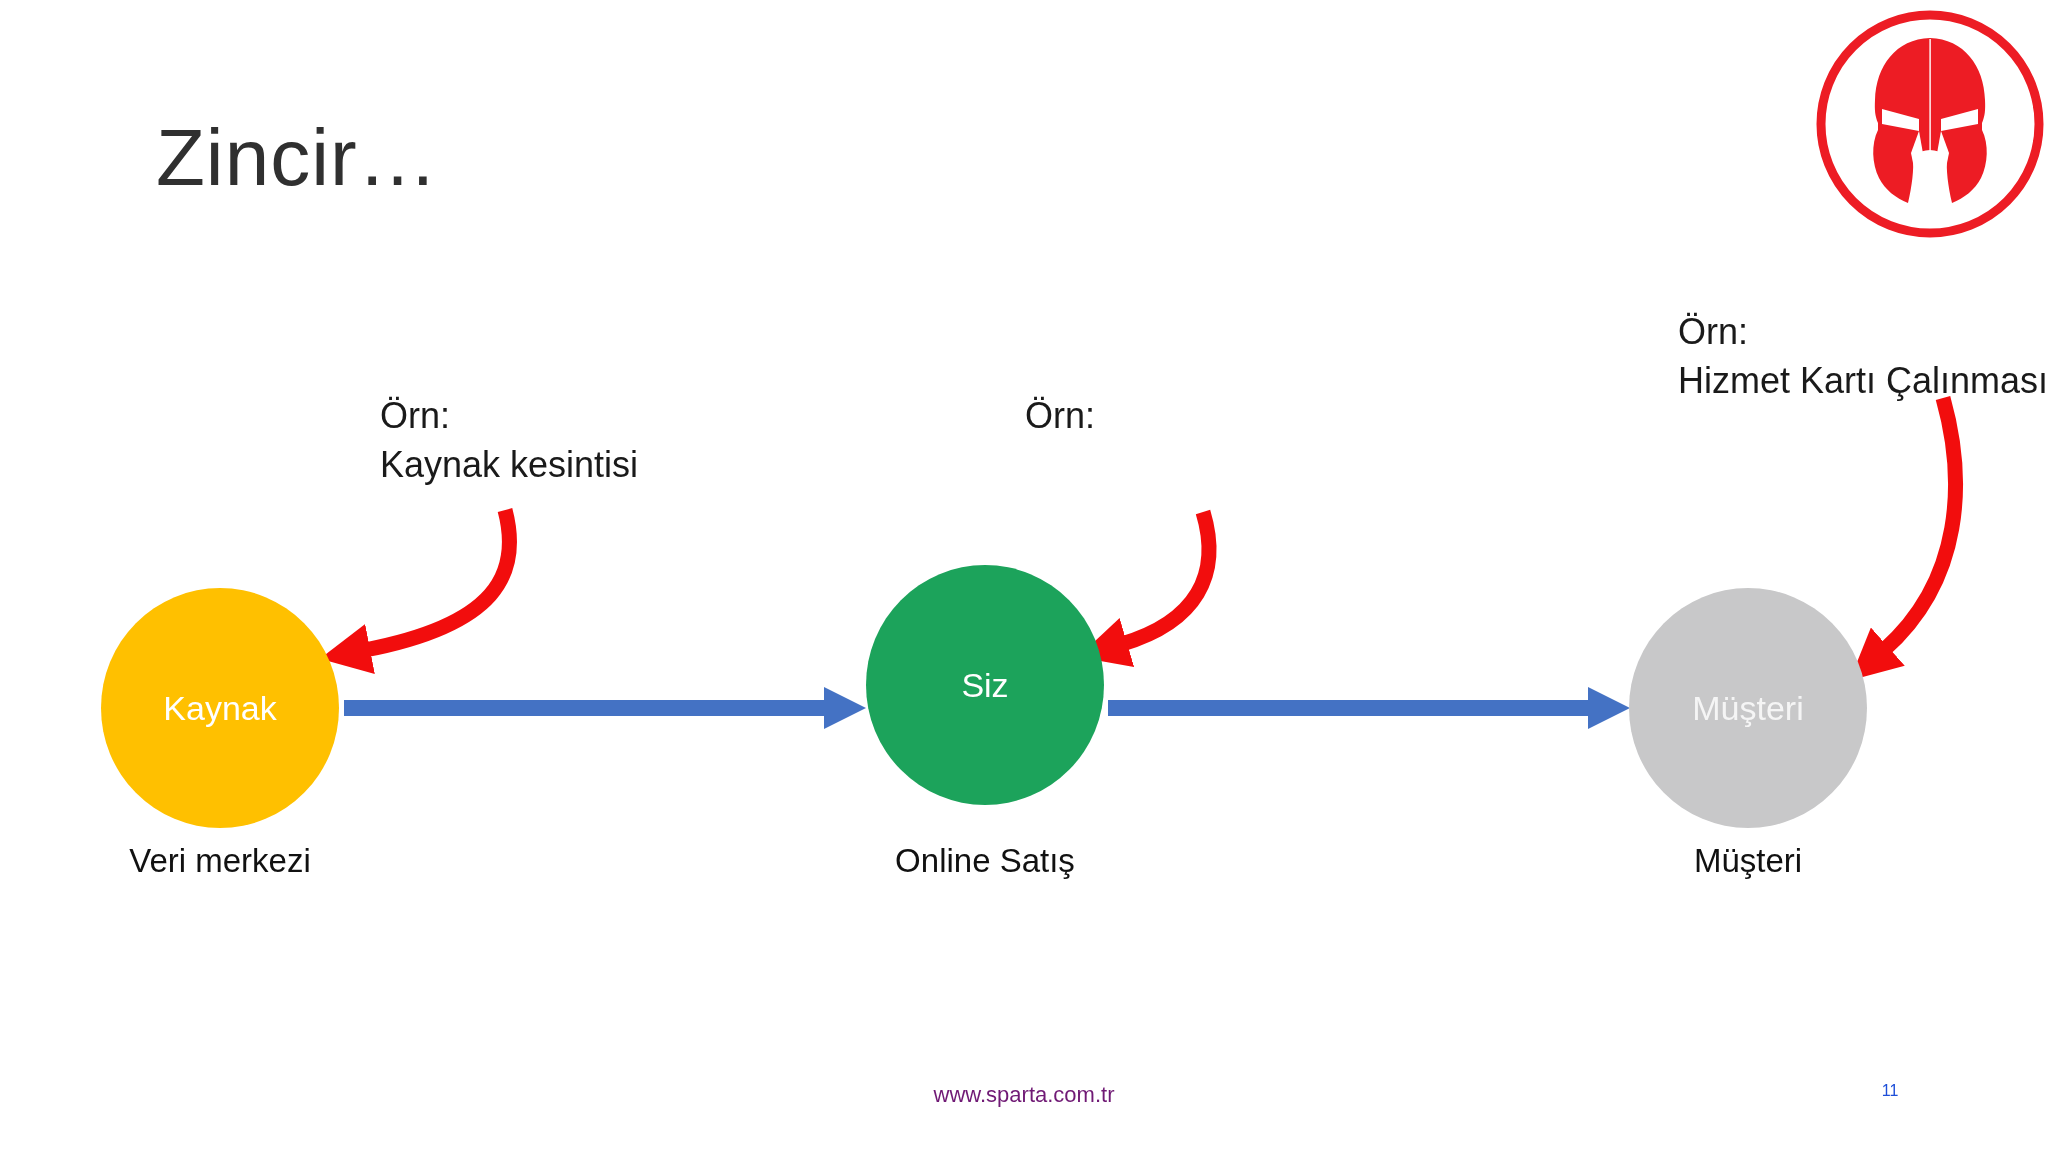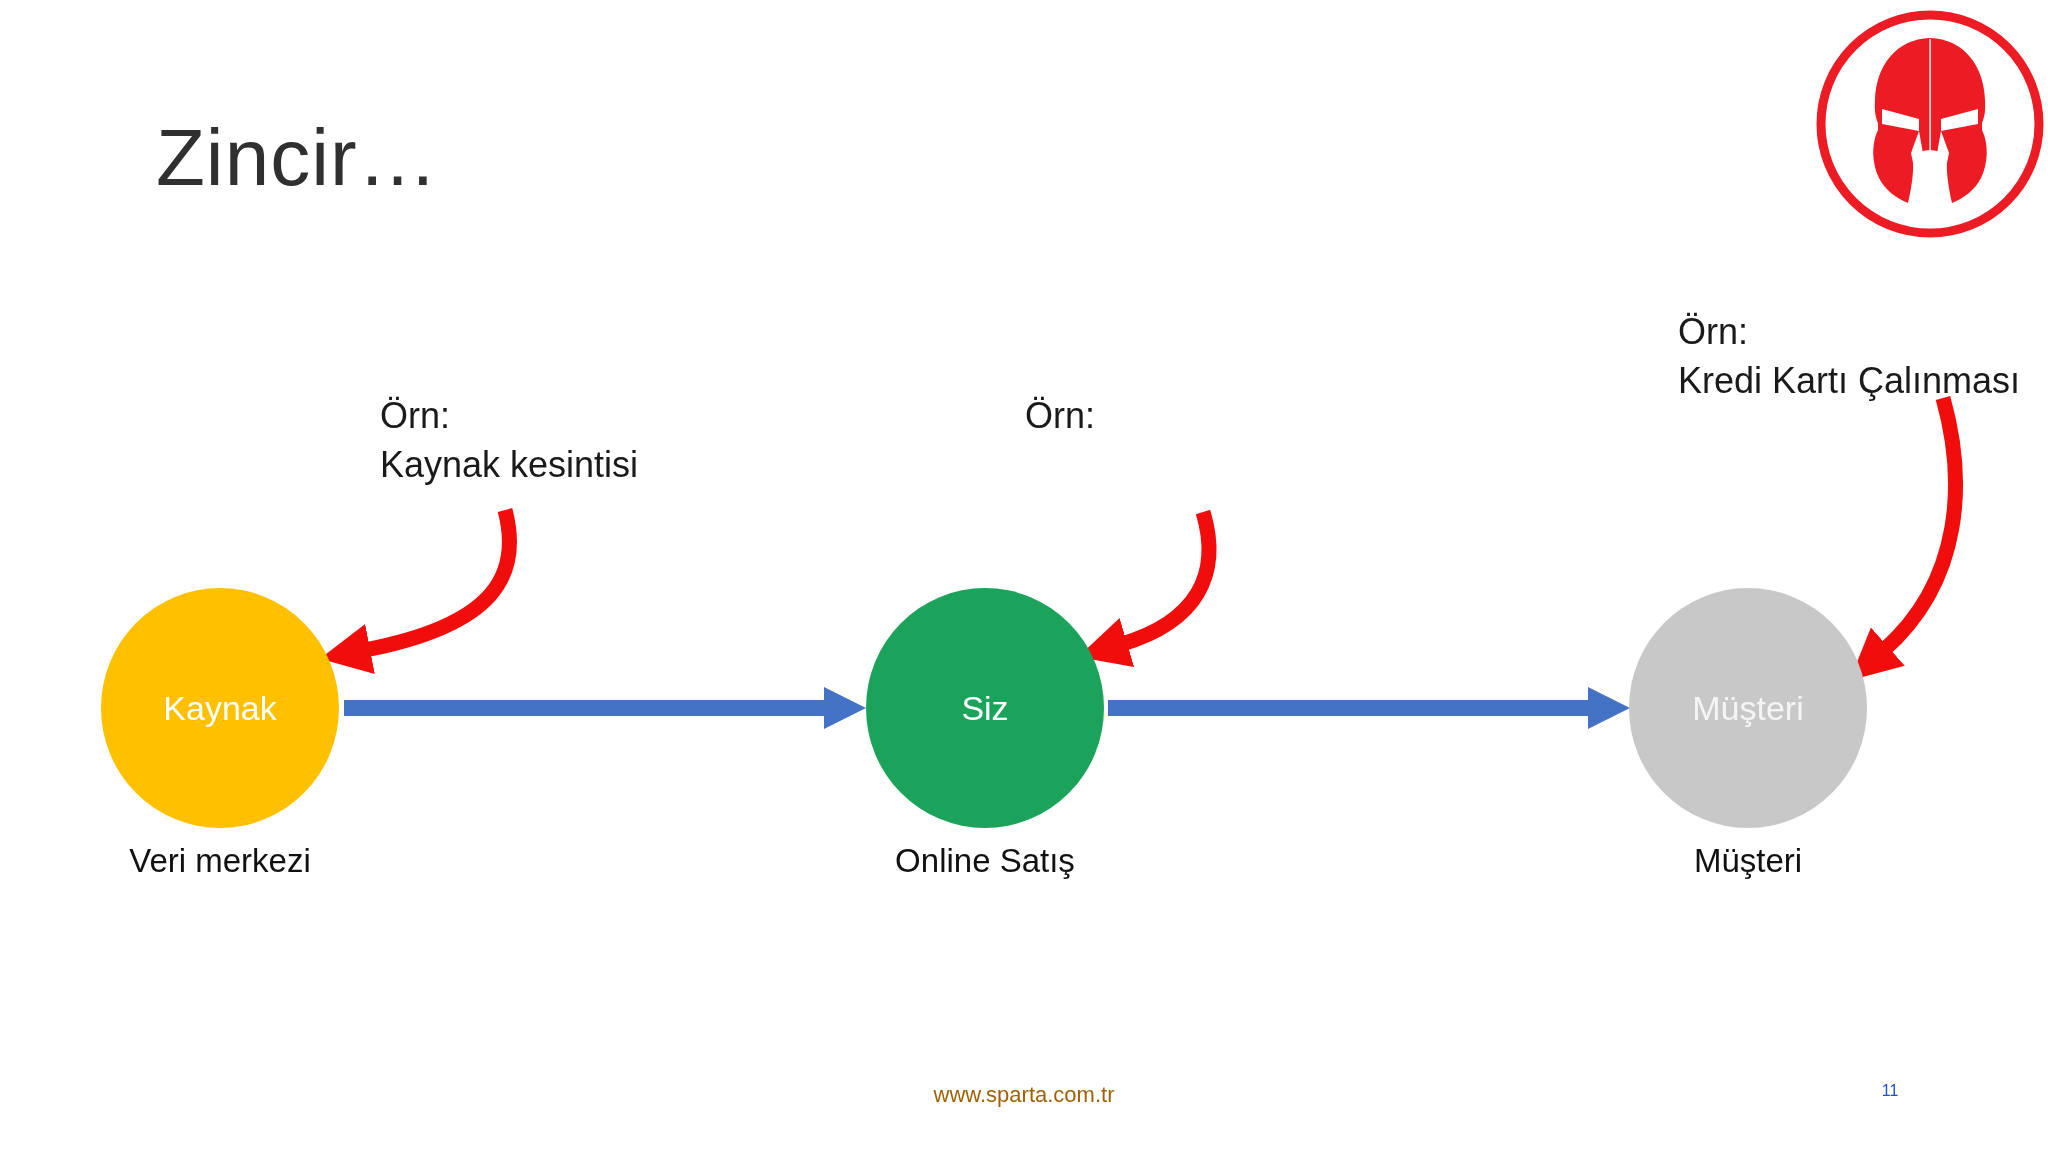--- a/index.html
+++ b/index.html
@@ -13,21 +13,21 @@
   }
   
   .logo{position:absolute;left:1812px;top:6px;width:236px;height:236px;}
   
   .node{
     position:absolute;width:238px;height:240px;border-radius:50%;
     display:flex;align-items:center;justify-content:center;
   }
   .node-label{font-size:34px;color:#ffffff;}
   .node-yellow{left:101px;top:588px;}
-  .node-green{left:866px;top:588px;}
+  .node-green{left:866px;top:565px;}
   .node-gray{left:1629px;top:588px;}
   .node-gray .node-label{color:#f5f5f5;}
   
   .sublabel{
     position:absolute;top:842px;width:360px;text-align:center;
     font-size:33px;color:#111111;
   }
   .sublabel-1{left:40px;}
   .sublabel-2{left:805px;}
   .sublabel-3{left:1568px;}
@@ -48,21 +48,21 @@
     white-space:nowrap;
   }
   .annotation-1{left:380px;top:392px;}
   .annotation-2{left:1025px;top:392px;}
   .annotation-3{left:1678px;top:308px;}
   
   .overlay{position:absolute;left:0;top:0;width:2048px;height:1152px;pointer-events:none;}
   
   .footer-url{
     position:absolute;left:824px;top:1082px;width:400px;text-align:center;
-    font-size:22px;color:#a16207;
+    font-size:22px;color:#701a75;
   }
   .page-number{
     position:absolute;left:1840px;top:1082px;width:100px;text-align:center;
     font-size:16px;color:#1d4ed8;
   }
 </style>
 </head>
 <body>
 
 <div class="slide">
@@ -130,19 +130,19 @@
 
   <div class="annotation annotation-1">
     <div>Örn:</div>
     <div>Kaynak kesintisi</div>
   </div>
   <div class="annotation annotation-2">
     <div>Örn:</div>
   </div>
   <div class="annotation annotation-3">
     <div>Örn:</div>
-    <div>Kredi Kartı Çalınması</div>
+    <div>Hizmet Kartı Çalınması</div>
   </div>
 
   <div class="footer-url">www.sparta.com.tr</div>
   <div class="page-number">11</div>
 
 </div>
 
 </body></html>

